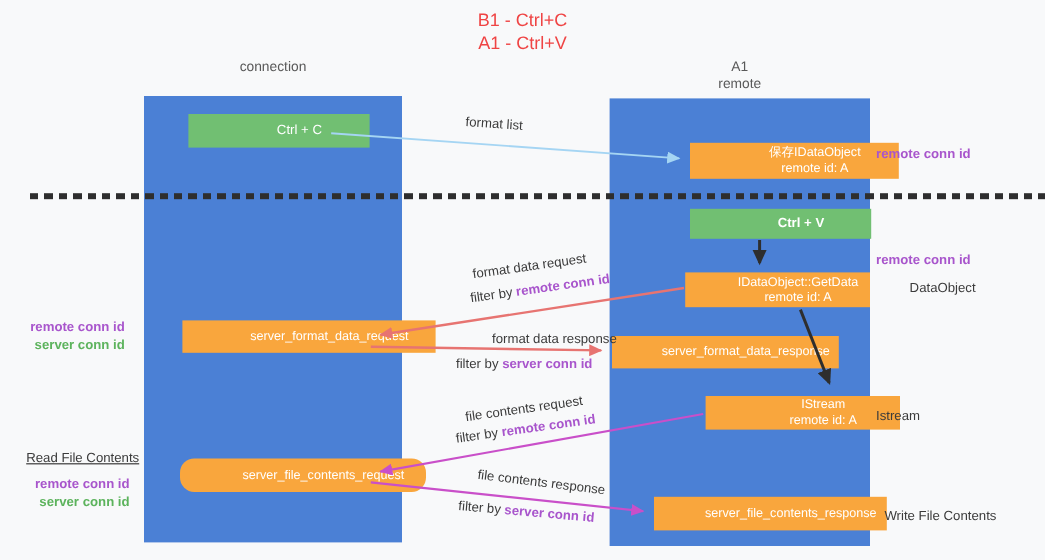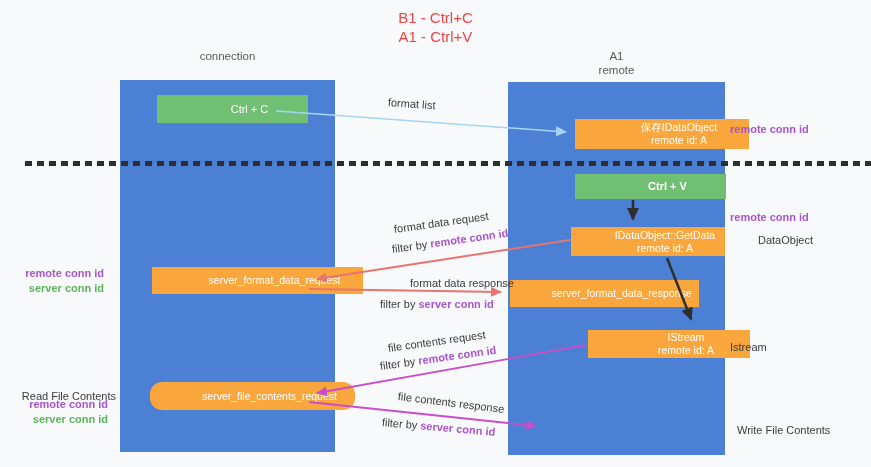--- a/index.html
+++ b/index.html
@@ -77,20 +77,23 @@
     <span>IDataObject::GetData</span>
     <span>remote id: A</span>
   </div>
   <div class="node orange" style="left:510px;top:280px;width:155px;height:27px;">
     <span>server_format_data_response</span>
   </div>
   <div class="node orange" style="left:588px;top:330px;width:128px;height:28px;">
     <span>IStream</span>
     <span>remote id: A</span>
   </div>
+  <div class="node orange" style="left:545px;top:414px;width:160px;height:28px;">
+    <span>server_file_contents_response</span>
+  </div>
 
   <div class="elabel rot-p4" style="left:388px;top:96px;">
     <span>format list</span>
   </div>
 
   <div class="elabel rot-n8" style="left:394px;top:223px;">
     <span>format data request</span>
   </div>
   <div class="elabel rot-n8" style="left:392px;top:243px;">
     <span class="fb">filter by</span><span class="purple">remote conn id</span>
@@ -114,21 +117,21 @@
     <span>file contents response</span>
   </div>
   <div class="elabel rot-p5" style="left:382px;top:416px;">
     <span class="fb">filter by</span><span class="purple">server conn id</span>
   </div>
 
   <div class="slabel right-align lh15" style="left:0px;top:266px;width:104px;">
     <div class="purple">remote conn id</div>
     <div class="greentx">server conn id</div>
   </div>
-  <div class="slabel right-align" style="left:0px;top:390px;width:116px;">
+  <div class="slabel right-align" style="left:0px;top:376px;width:116px;text-decoration:underline;">
     <span>Read File Contents</span>
   </div>
   <div class="slabel right-align lh15" style="left:0px;top:397px;width:108px;">
     <div class="purple">remote conn id</div>
     <div class="greentx">server conn id</div>
   </div>
 
   <div class="slabel purple" style="left:730px;top:123px;">
     <span>remote conn id</span>
   </div>

